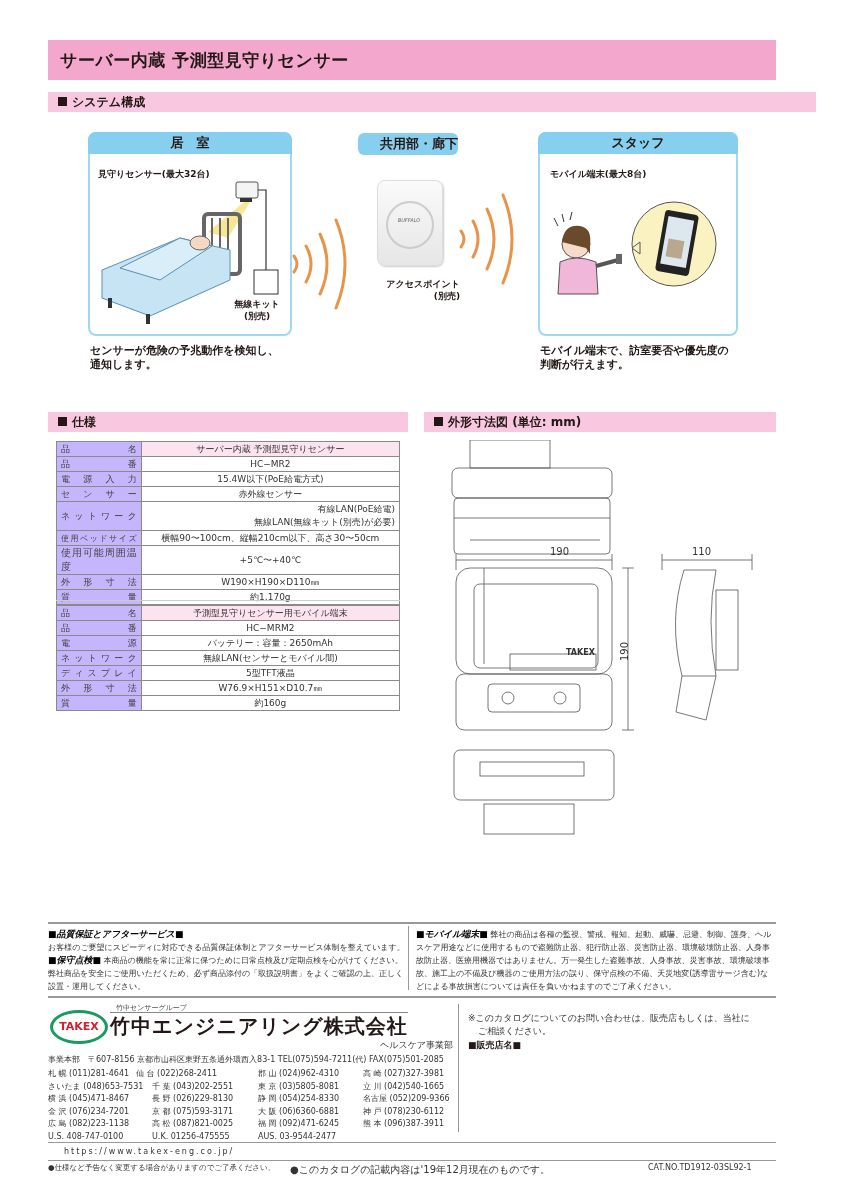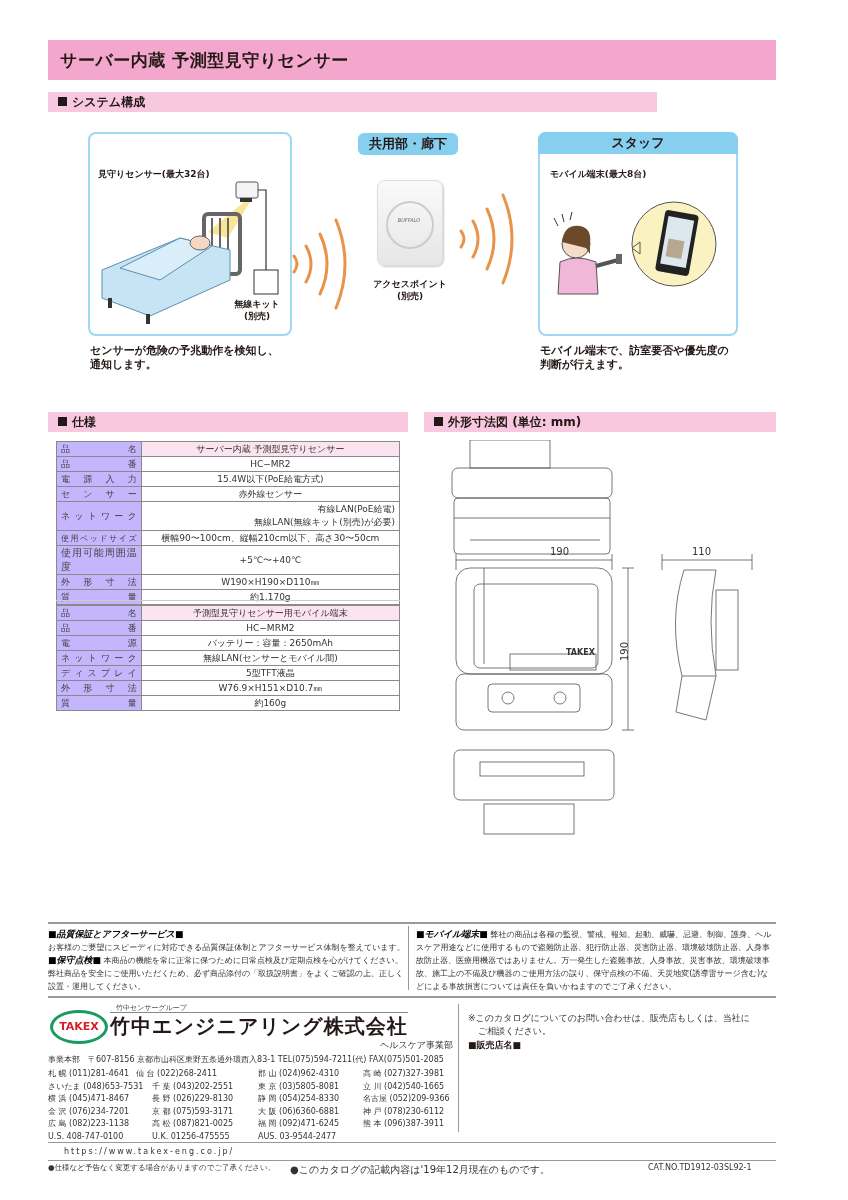--- a/index.html
+++ b/index.html
@@ -24,25 +24,26 @@
   .phones{font-size:8px;color:#333;line-height:12.5px;}
   .phones div{position:absolute;white-space:nowrap;}
 </style>
 </head>
 <body>
 
 <div class="abs title-bar">
   <span>サーバー内蔵 予測型見守りセンサー</span>
 </div>
 
-<div class="abs sec-bar" style="left:48px;top:92px;width:609px;">
+<div class="abs sec-bar" style="left:48px;top:92px;width:768px;">
   <span><i class="sq"></i><b>システム構成</b></span>
 </div>
 
 <div class="abs panel" style="left:88px;top:132px;width:200px;height:200px;">
+  <div class="panel-head">居　室</div>
   <div class="abs small-bold" style="left:8px;top:34px;">見守りセンサー(最大32台)</div>
   <svg class="abs" style="left:10px;top:46px;" width="185" height="150">
     <rect x="136" y="2" width="22" height="16" rx="2" fill="#f4f4f4" stroke="#555"></rect>
     <rect x="140" y="18" width="12" height="4" fill="#333"></rect>
     <polygon points="144,22 150,22 128,58 108,52" fill="#f6e07a" opacity="0.8"></polygon>
     <polyline points="158,10 166,10 166,90" fill="none" stroke="#333" stroke-width="1.2"></polyline>
     <rect x="154" y="90" width="24" height="24" fill="#fff" stroke="#333"></rect>
     <rect x="104" y="34" width="36" height="60" rx="4" fill="none" stroke="#666" stroke-width="4"></rect>
     <line x1="112" y1="38" x2="112" y2="70" stroke="#666" stroke-width="2"></line>
     <line x1="120" y1="38" x2="120" y2="70" stroke="#666" stroke-width="2"></line>
@@ -67,26 +68,26 @@
   <svg width="70" height="100">
       <g fill="none" stroke="#e8934a" stroke-width="3" stroke-linecap="round">
     <path d="M6,46 Q12,54 6,62"></path>
         <path d="M18,36 Q28,54 18,72"></path>
         <path d="M32,24 Q46,54 32,84"></path>
         <path d="M48,10 Q66,54 48,98"></path>
       </g>
     </svg>
 </div>
 
-<div class="abs" style="left:358px;top:133px;width:100px;height:22px;background:#86cfee;border-radius:6px;text-align:center;font-size:13px;font-weight:bold;line-height:22px;">共用部・廊下</div>
+<div class="abs" style="left:358px;top:133px;width:100px;height:22px;background:#86cfee;border-radius:6px;text-align:right;font-size:13px;font-weight:bold;line-height:22px;">共用部・廊下</div>
 <div class="abs" style="left:377px;top:180px;width:64px;height:84px;background:linear-gradient(#fafafa,#e6e6e6);border:1px solid #ddd;border-radius:8px;box-shadow:1px 1px 2px #ccc;">
   <div class="abs" style="left:8px;top:20px;width:44px;height:44px;border:2px solid #ccc;border-radius:50%;"></div>
   <div class="abs" style="left:14px;top:36px;width:34px;font-size:5px;text-align:center;color:#666;font-style:italic;">BUFFALO</div>
 </div>
-<div class="abs small-bold" style="left:360px;top:278px;width:100px;text-align:center;line-height:12px;">
+<div class="abs small-bold" style="left:360px;top:278px;width:100px;text-align:right;line-height:12px;">
   <div>アクセスポイント</div>
   <div>(別売)</div>
 </div>
 
 <div class="abs" style="left:455px;top:185px;width:70px;height:100px;">
   <svg width="70" height="100">
       <g fill="none" stroke="#e8934a" stroke-width="3" stroke-linecap="round">
     <path d="M6,46 Q12,54 6,62"></path>
         <path d="M18,36 Q28,54 18,72"></path>
         <path d="M32,24 Q46,54 32,84"></path>

